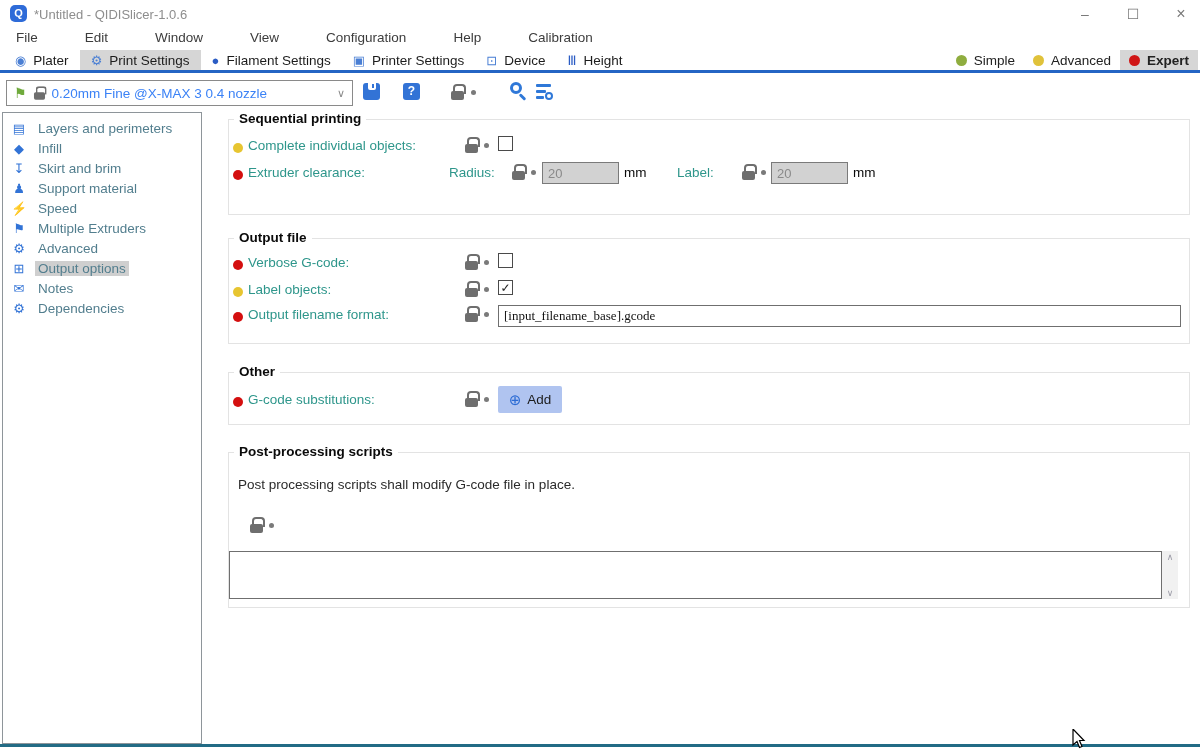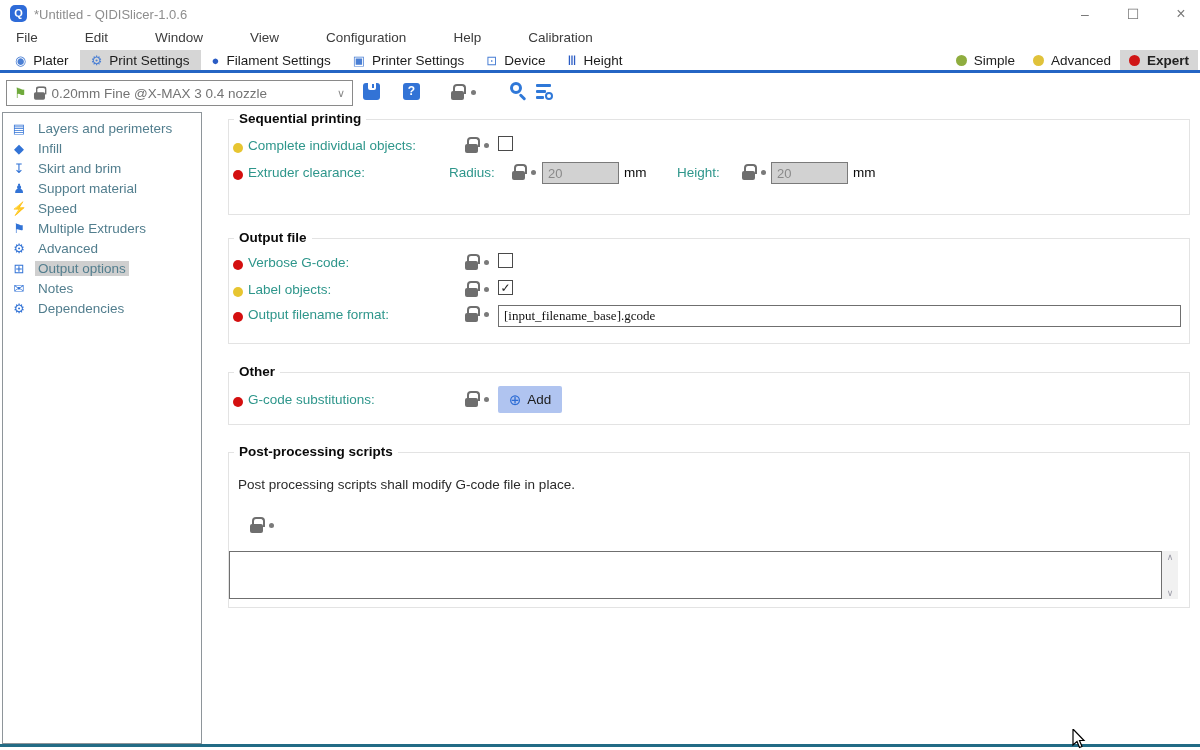--- a/index.html
+++ b/index.html
@@ -34,21 +34,21 @@
   .mode.active { background:#d6d6d6; font-weight:bold; }
   .mode-dot { width:11px; height:11px; border-radius:50%; }
   .mode-dot.green { background:#8fad3f; }
   .mode-dot.yellow { background:#e0c23a; }
   .mode-dot.red { background:#d01616; }
 
   
   .combo { position:absolute; left:6px; top:80px; width:347px; height:26px; border:1px solid #8a8a8a;
     background:#fff; display:flex; align-items:center; padding:0 7px; gap:6px; }
   .flag-glyph { color:#6faa3c; font-size:14px; }
-  .combo-text { font-size:13.5px; color:#737373; white-space:nowrap; }
+  .combo-text { font-size:13.5px; color:#3b82f6; white-space:nowrap; }
   .combo-chevron { margin-left:auto; color:#8a8a8a; font-size:11px; }
 
   .lck { position:absolute; width:13px; height:16px; }
   .lck::before { content:""; position:absolute; left:2px; top:0; width:9px; height:8px;
     border:2px solid #6e6e6e; border-bottom:none; border-radius:4px 4px 0 0; }
   .lck::after { content:""; position:absolute; left:0; top:7px; width:13px; height:9px;
     background:#6e6e6e; border-radius:2px; }
   .lck.inline { position:relative; display:inline-block; flex:0 0 13px; }
   .gdot { position:absolute; width:5px; height:5px; border-radius:50%; background:#7a7a7a; }
 
@@ -249,21 +249,21 @@
   <span class="gdot" style="left:255px; top:23px;"></span>
   <div class="cb" style="left:269px; top:16px;"></div>
 
   <span class="opt-dot dot-red" style="left:4px; top:50px;"></span>
   <span class="opt-label" style="left:19px; top:45px;">Extruder clearance:</span>
   <span class="opt-label" style="left:220px; top:45px;">Radius:</span>
   <span class="lck" style="left:283px; top:44px;"></span>
   <span class="gdot" style="left:302px; top:50px;"></span>
   <input class="num-input" style="left: 313px; top: 42px;" disabled="" value="20">
   <span class="unit" style="left:395px; top:45px;">mm</span>
-  <span class="opt-label" style="left:448px; top:45px;">Height:</span>
+  <span class="opt-label" style="left:448px; top:45px;">Label:</span>
   <span class="lck" style="left:513px; top:44px;"></span>
   <span class="gdot" style="left:532px; top:50px;"></span>
   <input class="num-input" style="left: 542px; top: 42px;" disabled="" value="20">
   <span class="unit" style="left:624px; top:45px;">mm</span>
 </div>
 
 <div class="section" id="sec-out">
   <div class="legend">Output file</div>
   <span class="opt-dot dot-red" style="left:4px; top:21px;"></span>
   <span class="opt-label" style="left:19px; top:16px;">Verbose G-code:</span>

